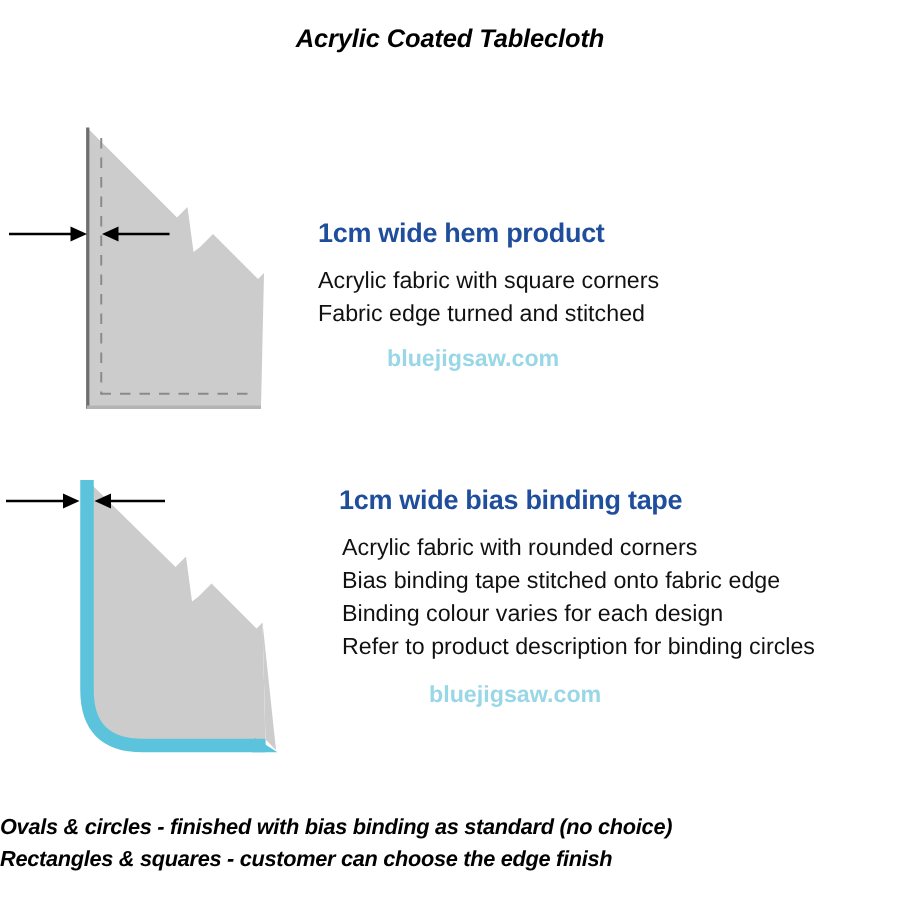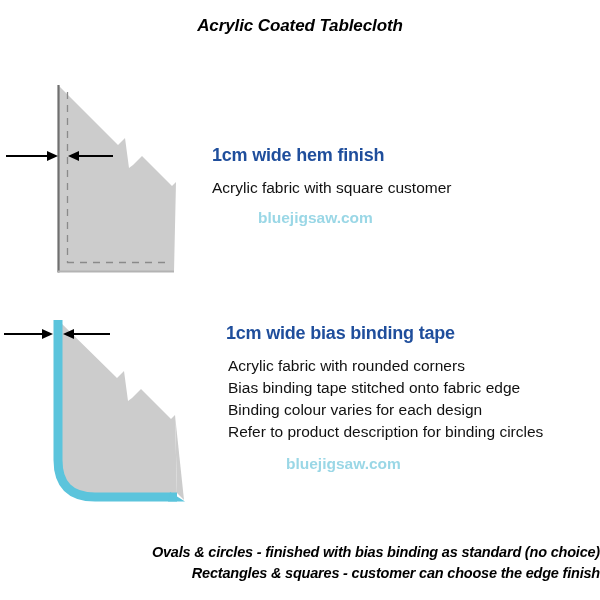--- a/index.html
+++ b/index.html
@@ -86,21 +86,21 @@
     margin-top: 10px;
     margin-left: 74px;
   }
 
   
   .footer-block {
     position: absolute;
     left: 0;
     top: 542px;
     width: 600px;
-    text-align: right;
+    text-align: left;
   }
   .footer-line {
     font-size: 14.5px;
     font-style: italic;
     font-weight: bold;
     line-height: 21px;
     color: #000000;
     letter-spacing: -0.2px;
   }
 </style>
@@ -140,22 +140,23 @@
       <polygon points="58,86 47,81 47,91" fill="#000000"></polygon>
     </g>
 
     <g>
       <line x1="78" y1="86" x2="113" y2="86" stroke="#000000" stroke-width="1.8"></line>
       <polygon points="68,86 79,81 79,91" fill="#000000"></polygon>
     </g>
   </svg>
 
   <div class="text-block" id="hem-text">
-    <div class="section-heading">1cm wide hem finish</div>
-    <div class="desc-line">Acrylic fabric with square customer</div>
+    <div class="section-heading">1cm wide hem product</div>
+    <div class="desc-line">Acrylic fabric with square corners</div>
+    <div class="desc-line">Fabric edge turned and stitched</div>
     <div class="site-link">bluejigsaw.com</div>
   </div>
 
   <svg class="diagram" id="diagram-bias" viewBox="0 0 260 225">
 
     <path d="M 58 20
              L 58 160
              Q 58 197 95 197
              L 177 197
              L 175 115

